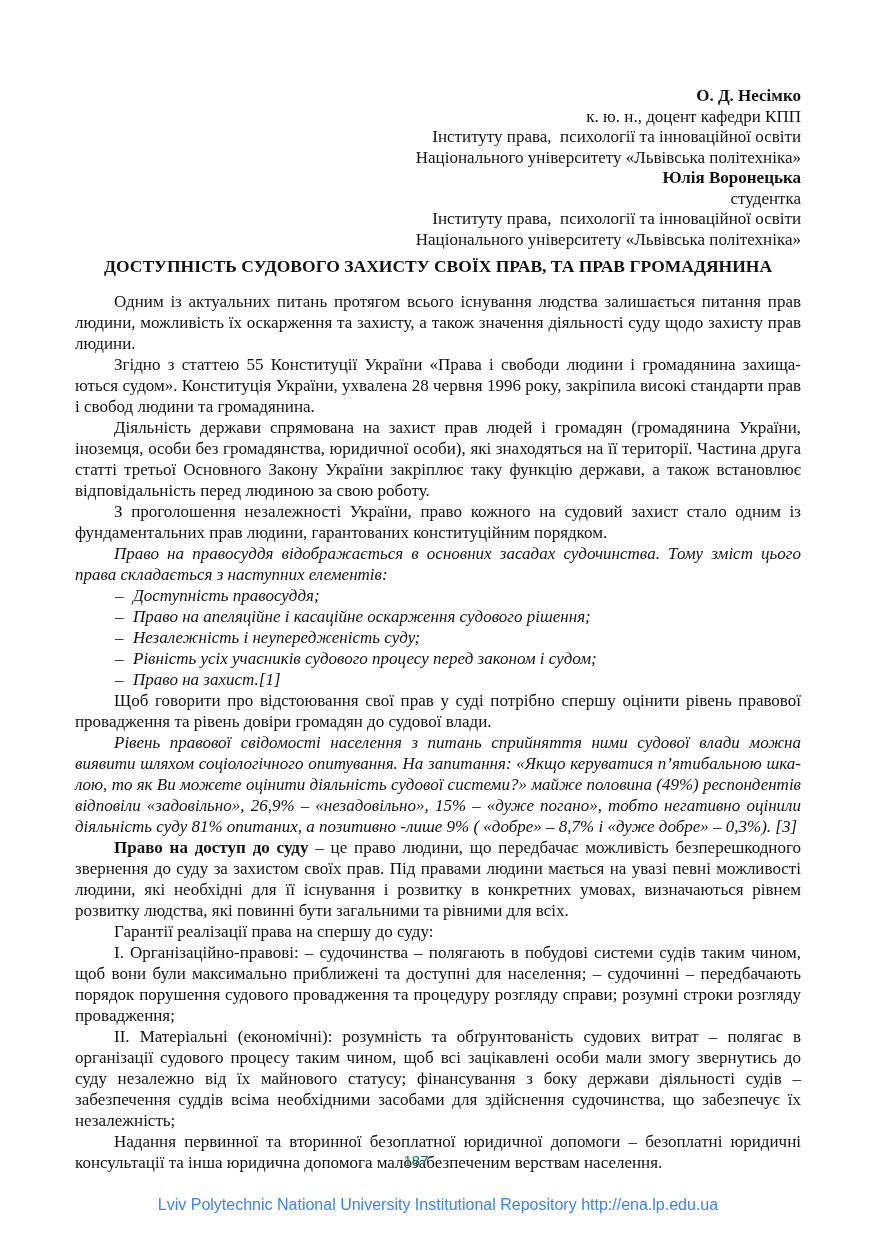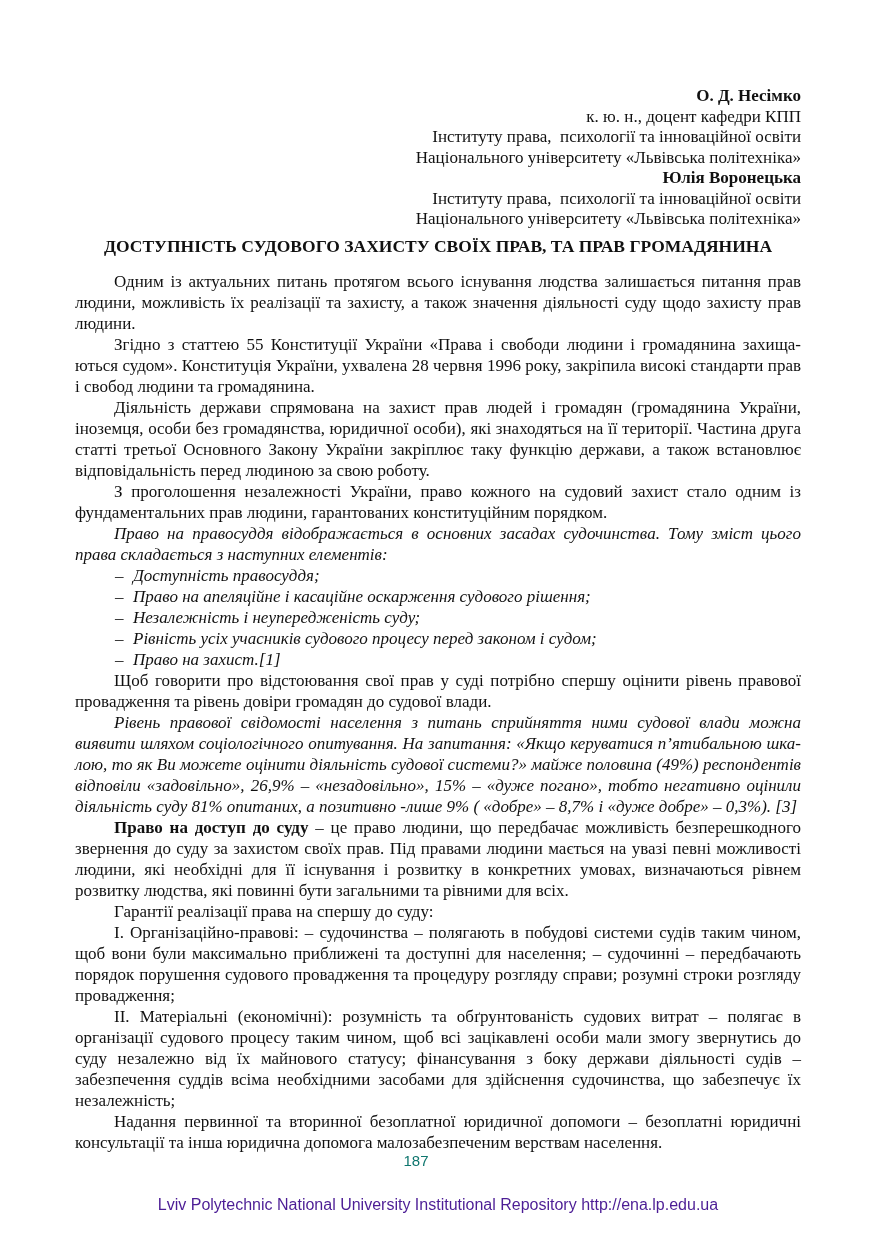--- a/index.html
+++ b/index.html
@@ -77,42 +77,43 @@
     color: #0f766e;
   }
   .footer {
     position: absolute;
     left: 0;
     right: 0;
     top: 1196px;
     text-align: center;
     font-family: "Liberation Sans", "DejaVu Sans", sans-serif;
     font-size: 16px;
-    color: #4c1d95;
+    color: #3b82f6;
   }
 </style>
 </head>
 <body>
 
 <div class="page">
   <div class="content">
 
     <div class="author-block">
       <div class="author-name">О. Д. Несімко</div>
       <div>к. ю. н., доцент кафедри КПП</div>
       <div>Інституту права,  психології та інноваційної освіти</div>
       <div>Національного університету «Львівська політехніка»</div>
       <div class="author-name">Юлія Воронецька</div>
+      <div>студентка</div>
       <div>Інституту права,  психології та інноваційної освіти</div>
       <div>Національного університету «Львівська політехніка»</div>
     </div>
 
     <h1 class="title">ДОСТУПНІСТЬ СУДОВОГО ЗАХИСТУ СВОЇХ ПРАВ, ТА ПРАВ ГРОМАДЯНИНА</h1>
 
-    <p class="para">Одним із актуальних питань протягом всього існування людства залишається питання прав людини, можливість їх реалізації та захисту, а також значення діяльності суду щодо захисту прав людини.</p>
+    <p class="para">Одним із актуальних питань протягом всього існування людства залишається питання прав людини, можливість їх оскарження та захисту, а також значення діяльності суду щодо захисту прав людини.</p>
     <p class="para">Згідно з статтею 55 Конституції України «Права і свободи людини і громадянина захища-ються судом». Конституція України, ухвалена 28 червня 1996 року, закріпила високі стандарти прав і свобод людини та громадянина.</p>
     <p class="para">Діяльність держави спрямована на захист прав людей і громадян (громадянина України, іноземця, особи без громадянства, юридичної особи), які знаходяться на її території. Частина друга статті третьої Основного Закону України закріплює таку функцію держави, а також встановлює відповідальність перед людиною за свою роботу.</p>
     <p class="para">З проголошення незалежності України, право кожного на судовий захист стало одним із фундаментальних прав людини, гарантованих конституційним порядком.</p>
     <p class="para italic">Право на правосуддя відображається в основних засадах судочинства. Тому зміст цього права складається з наступних елементів:</p>
 
     <div class="list">
       <div class="list-item"><span class="list-marker">–</span><span>Доступність правосуддя;</span></div>
       <div class="list-item"><span class="list-marker">–</span><span>Право на апеляційне і касаційне оскарження судового рішення;</span></div>
       <div class="list-item"><span class="list-marker">–</span><span>Незалежність і неупередженість суду;</span></div>
       <div class="list-item"><span class="list-marker">–</span><span>Рівність усіх учасників судового процесу перед законом і судом;</span></div>

